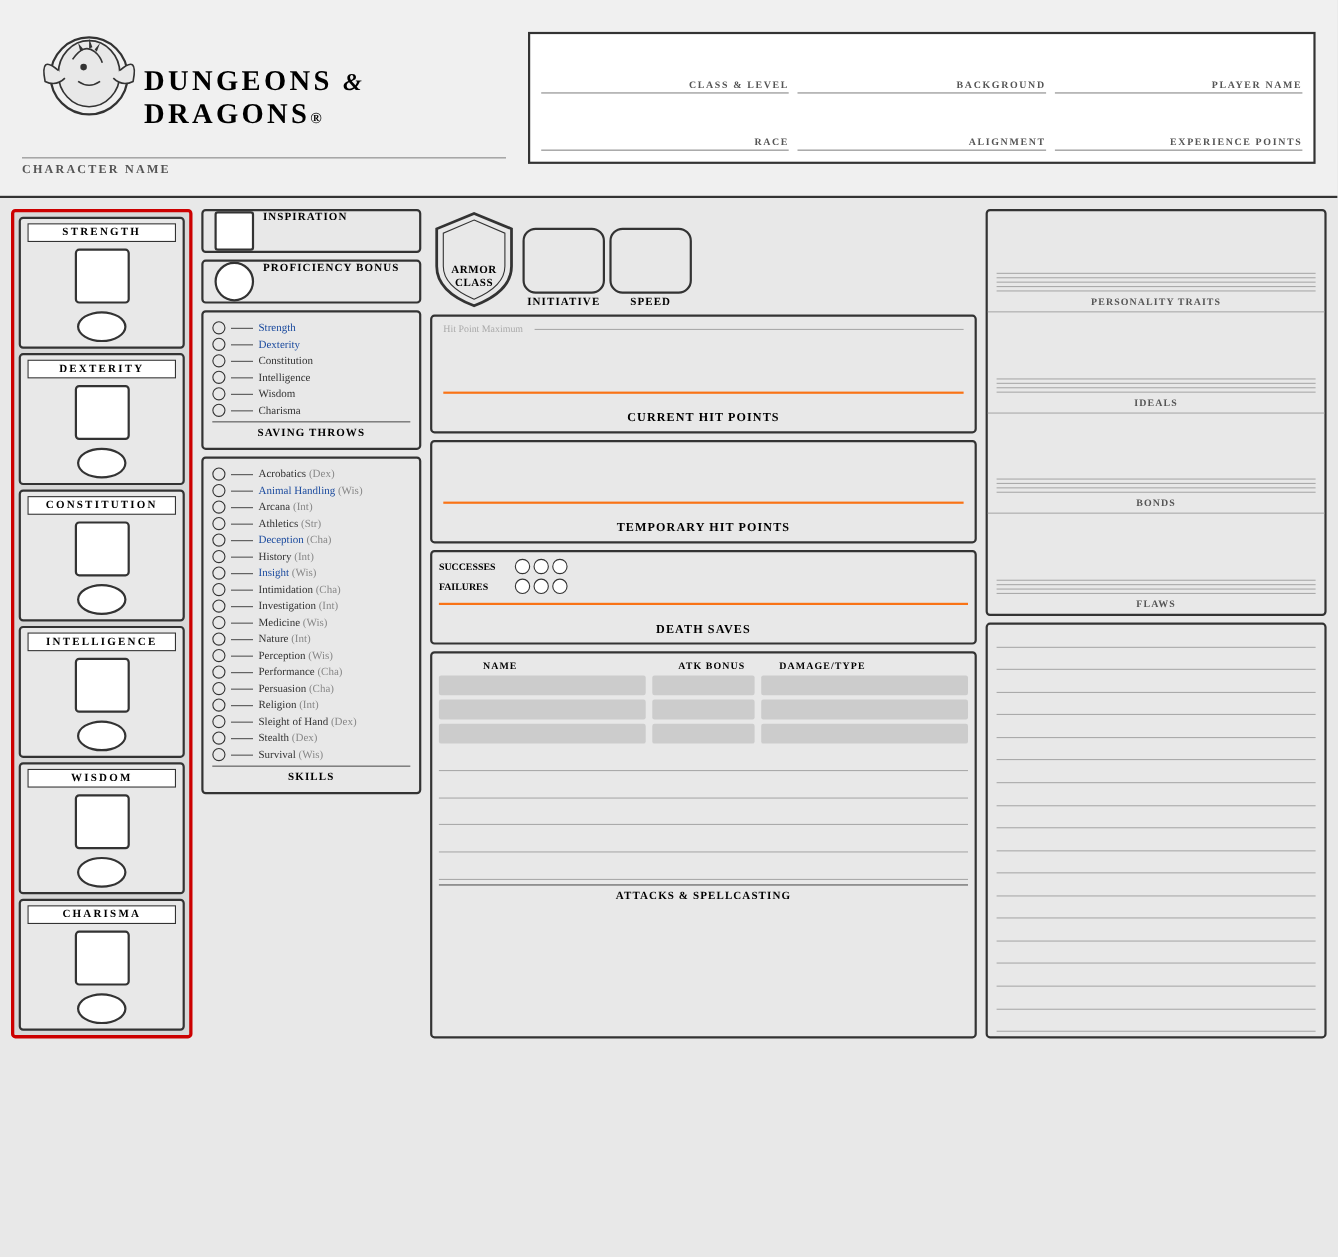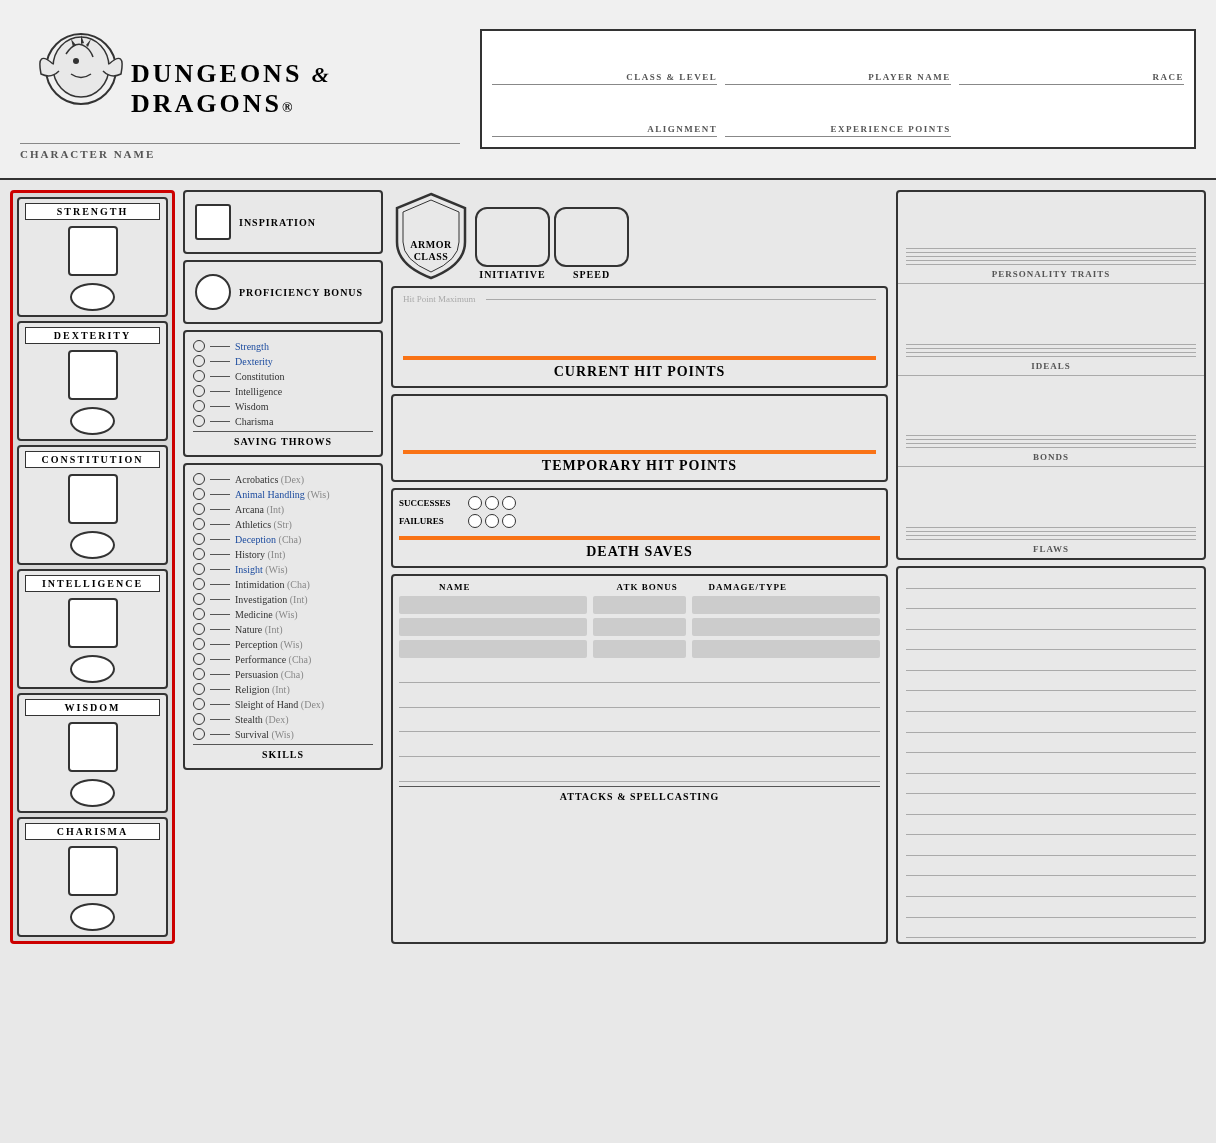--- a/index.html
+++ b/index.html
@@ -149,23 +149,23 @@
       flex-shrink: 0;
       display: flex;
       flex-direction: column;
       gap: 6px;
     }
 
     .inspiration-box, .proficiency-box {
       border: 2px solid #333;
       background: #e8e8e8;
       display: flex;
-      align-items: center;
+      align-items: flex-start;
       gap: 8px;
-      padding: 12px 10px;
+      padding: 0 10px;
       border-radius: 4px;
     }
     .square-input {
       width: 36px;
       height: 36px;
       border: 2px solid #333;
       background: #fff;
       border-radius: 3px;
       flex-shrink: 0;
     }
@@ -284,26 +284,26 @@
     }
     .hp-max-label {
       font-size: 9px;
       color: #aaa;
     }
     .hp-max-underline {
       flex: 1;
       border-bottom: 1px solid #aaa;
     }
     .hp-section-label {
-      font-size: 14px;
+      font-size: 11px;
       font-weight: bold;
       letter-spacing: 1px;
       text-align: center;
-      border-top: 4px solid #f97316;
-      padding-top: 4px;
+      border-top: 2px solid #f97316;
+      padding-top: 16px;
       margin-top: 8px;
     }
     .hp-value-area {
       height: 40px;
     }
 
     .hit-dice-saves-row {
       display: flex;
       gap: 8px;
     }
@@ -468,20 +468,23 @@
       <div style="font-size:26px; font-weight:bold; letter-spacing:3px; font-family:Georgia,serif;">
         <span>DUNGEONS</span>
         <span style="font-style:italic; font-size:22px;"> <span>&amp;</span></span>
         <span>DRAGONS</span><span style="font-size:14px;">®</span>
       </div>
     </div>
   </div>
   <div class="header-fields">
     <div class="header-field">
       <div class="header-field-label">CLASS &amp; LEVEL</div>
+    </div>
+    <div class="header-field">
+      <div class="header-field-label">BACKGROUND</div>
     </div>
     <div class="header-field">
       <div class="header-field-label">PLAYER NAME</div>
     </div>
     <div class="header-field">
       <div class="header-field-label">RACE</div>
     </div>
     <div class="header-field">
       <div class="header-field-label">ALIGNMENT</div>
     </div>

